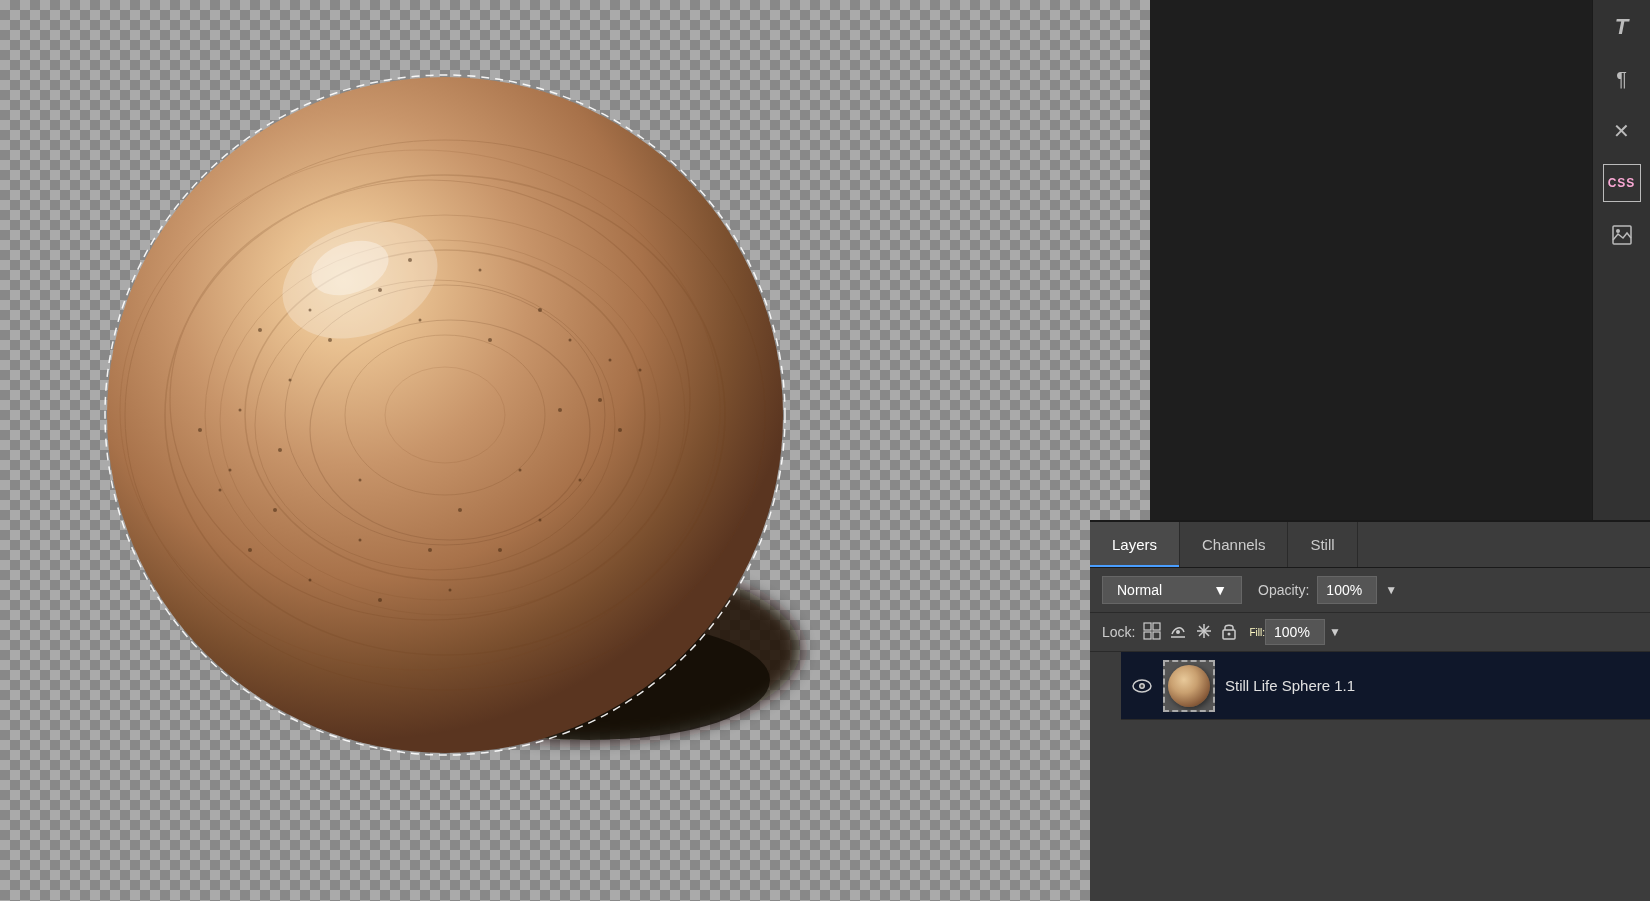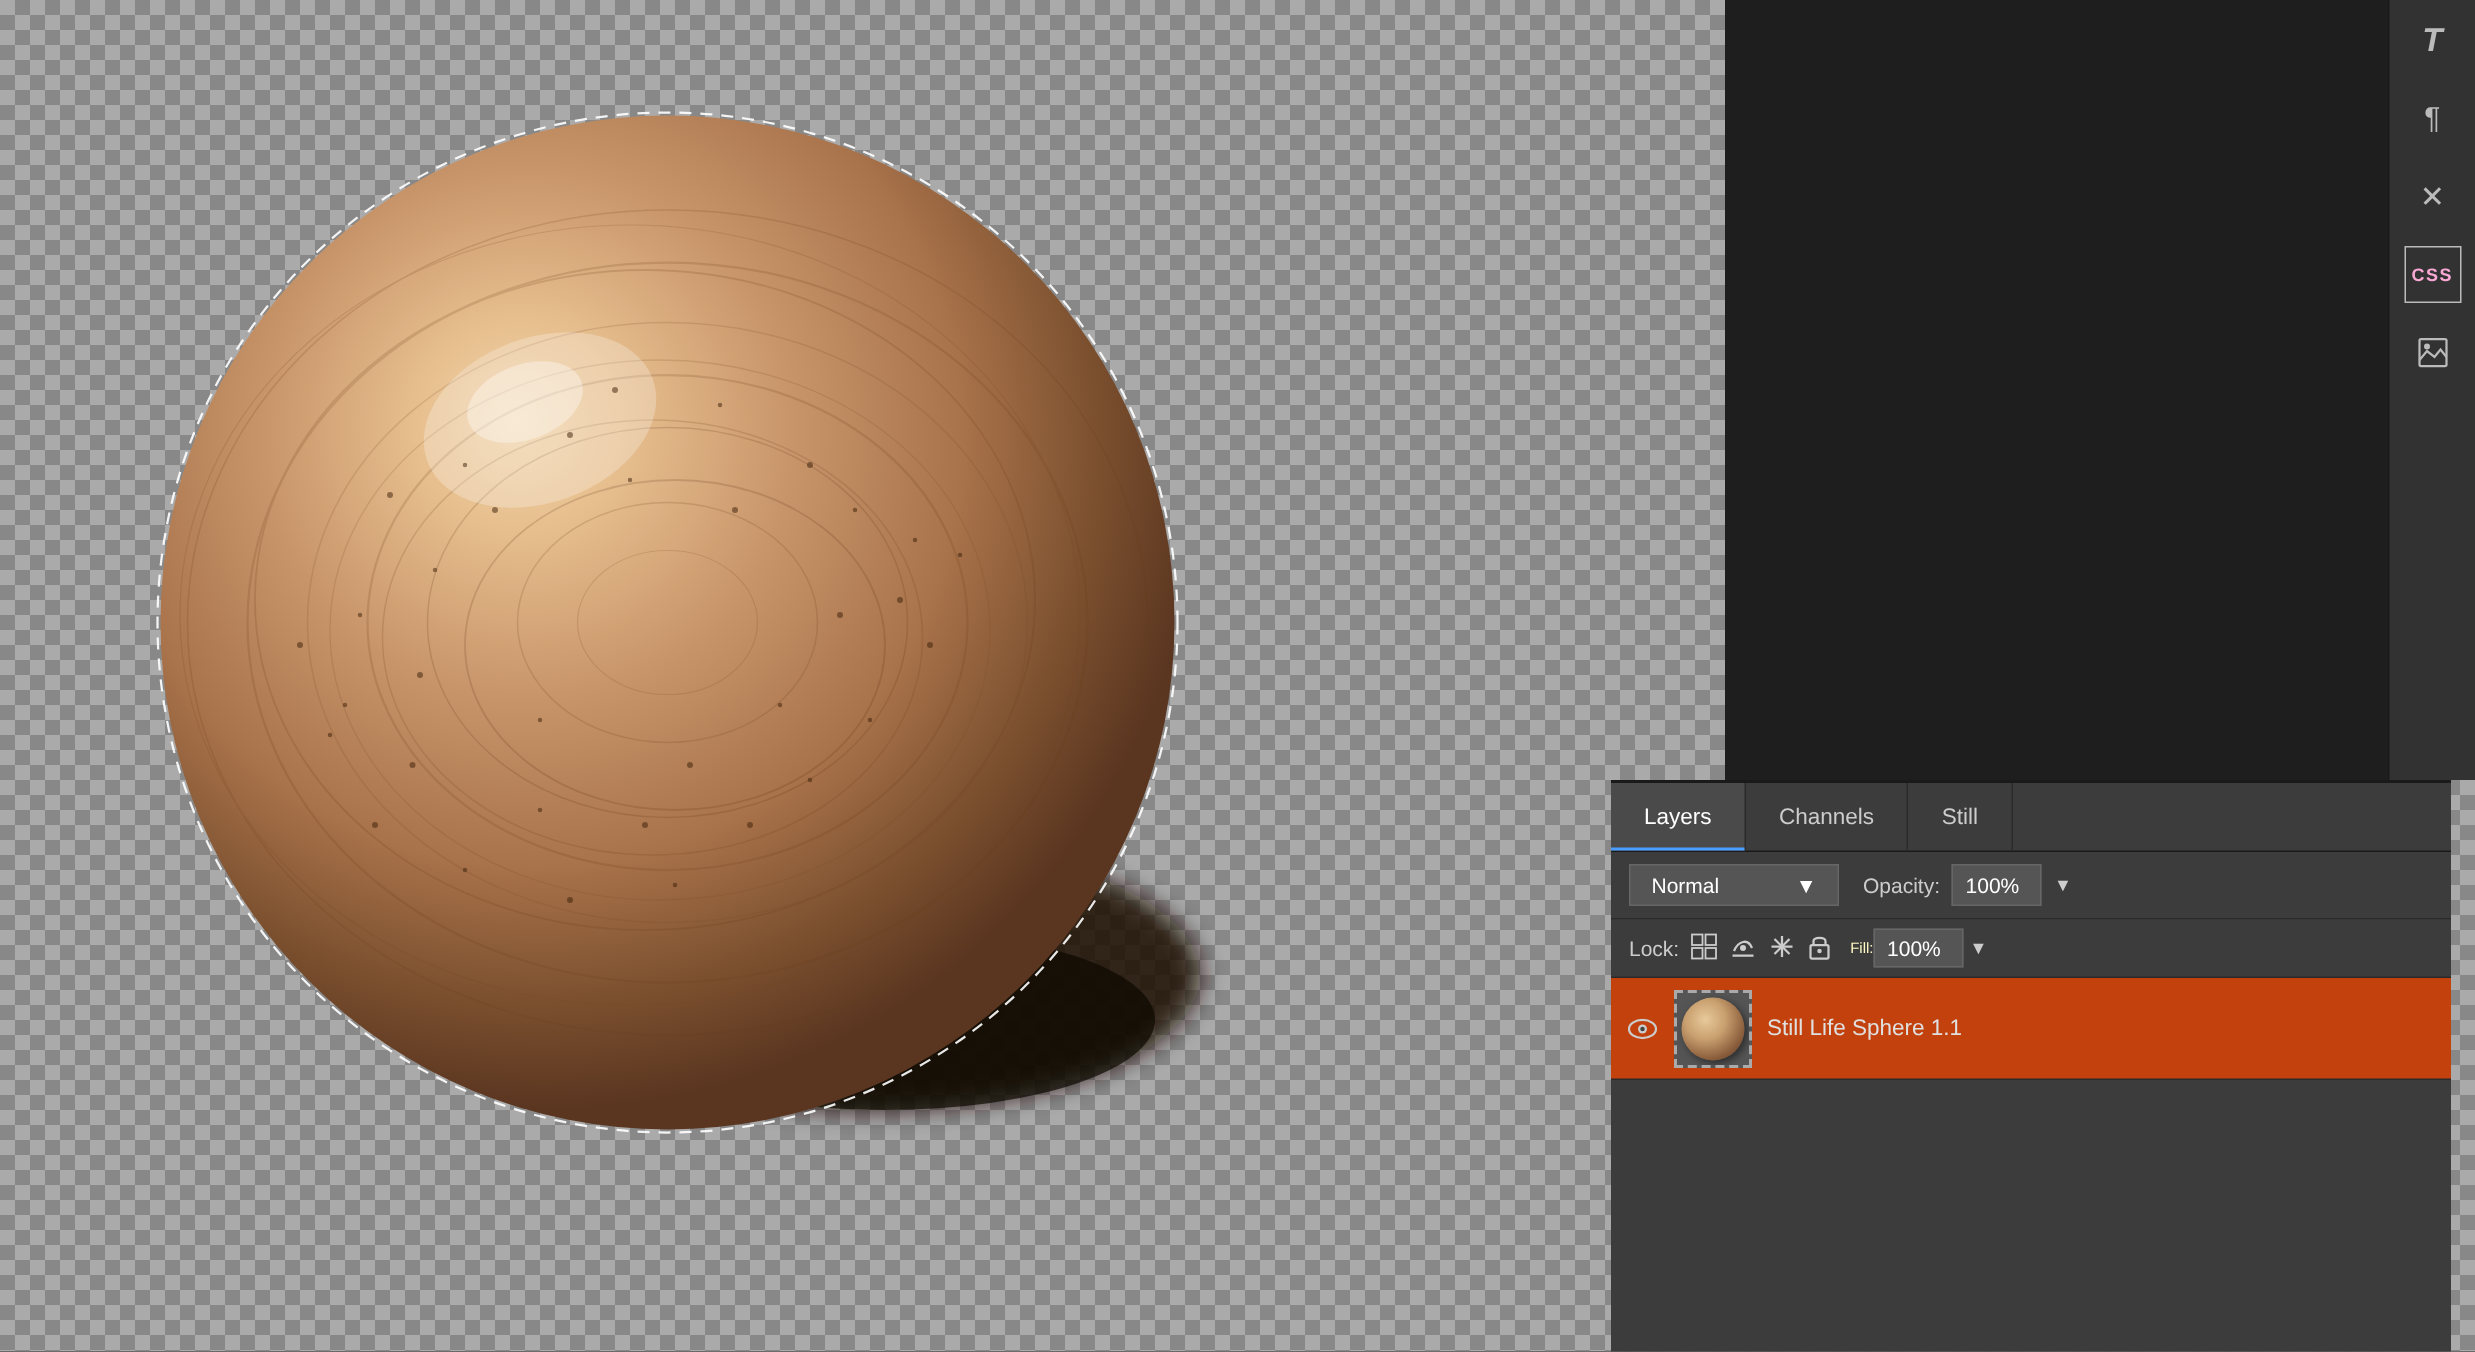--- a/index.html
+++ b/index.html
@@ -43,21 +43,21 @@
 
     
     .sphere-svg {
       width: 100%;
       height: 100%;
     }
 
     
     .layers-panel {
       position: absolute;
-      right: 16px;
+      right: 0;
       top: 520px;
       width: 560px;
       bottom: 0;
       background: #3c3c3c;
       border-top: 2px solid #1a1a1a;
     }
 
     
     .tabs-row {
       display: flex;
@@ -191,21 +191,22 @@
       display: flex;
       align-items: center;
       padding: 6px 10px;
       height: 68px;
       border-bottom: 1px solid #2a2a2a;
       cursor: pointer;
       gap: 10px;
     }
 
     .layer-item.active {
-      background: #c2410c;
+      background: #0f172a;
+      margin-left: 31px;
     }
 
     .visibility-eye {
       width: 22px;
       height: 22px;
       display: flex;
       align-items: center;
       justify-content: center;
       cursor: pointer;
       color: #ccc;

